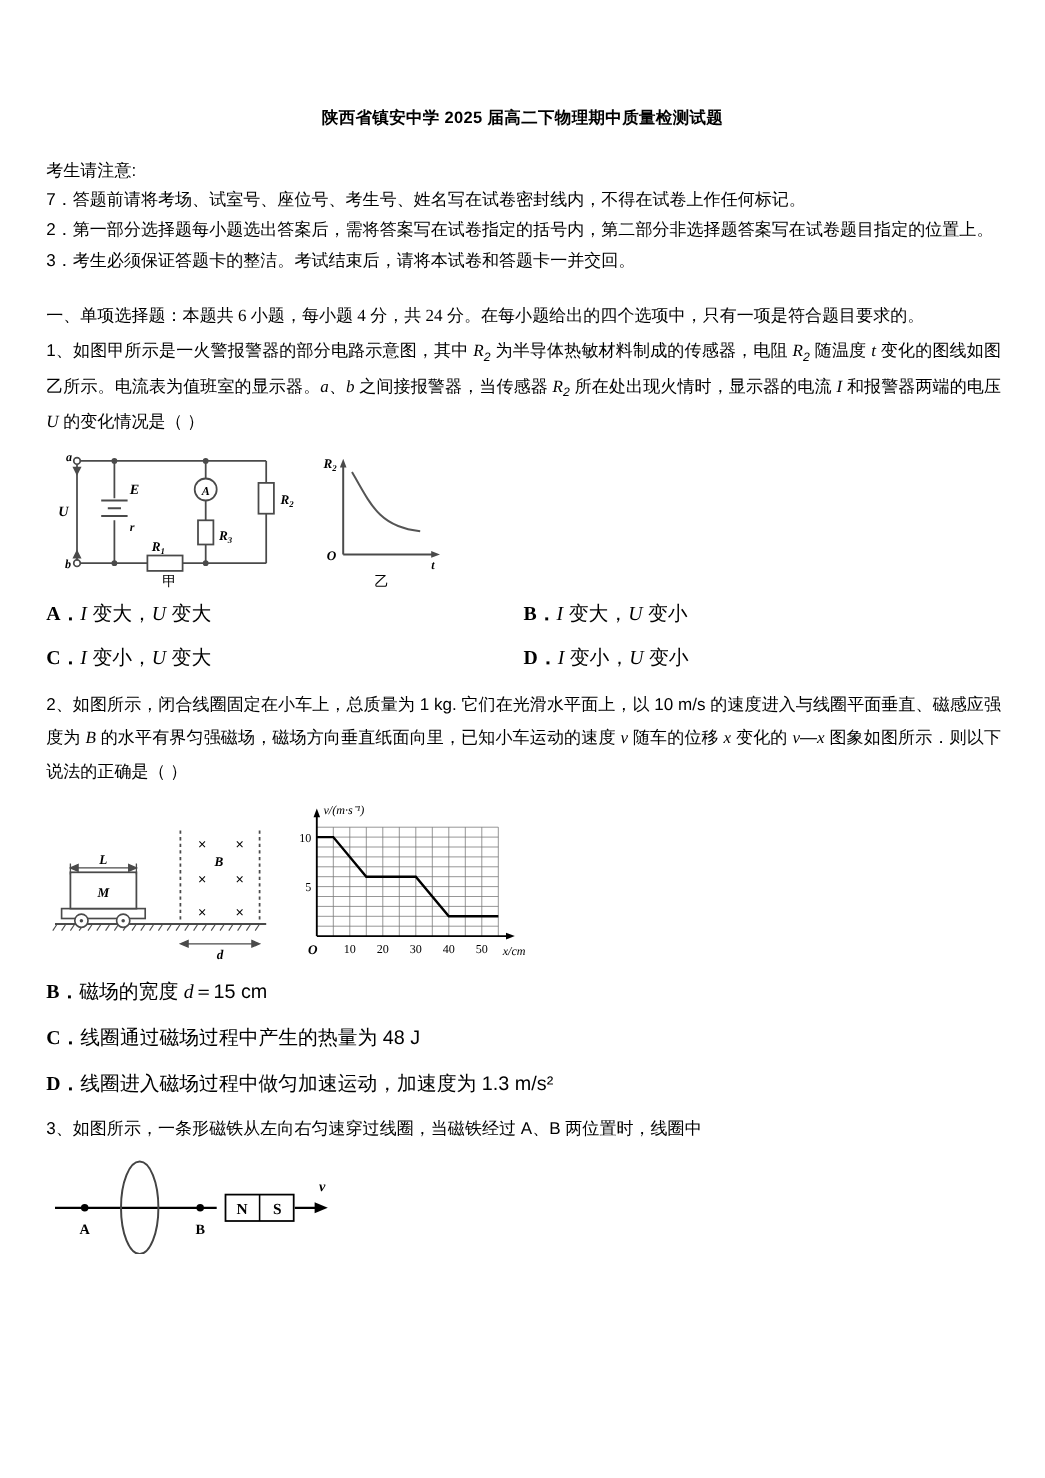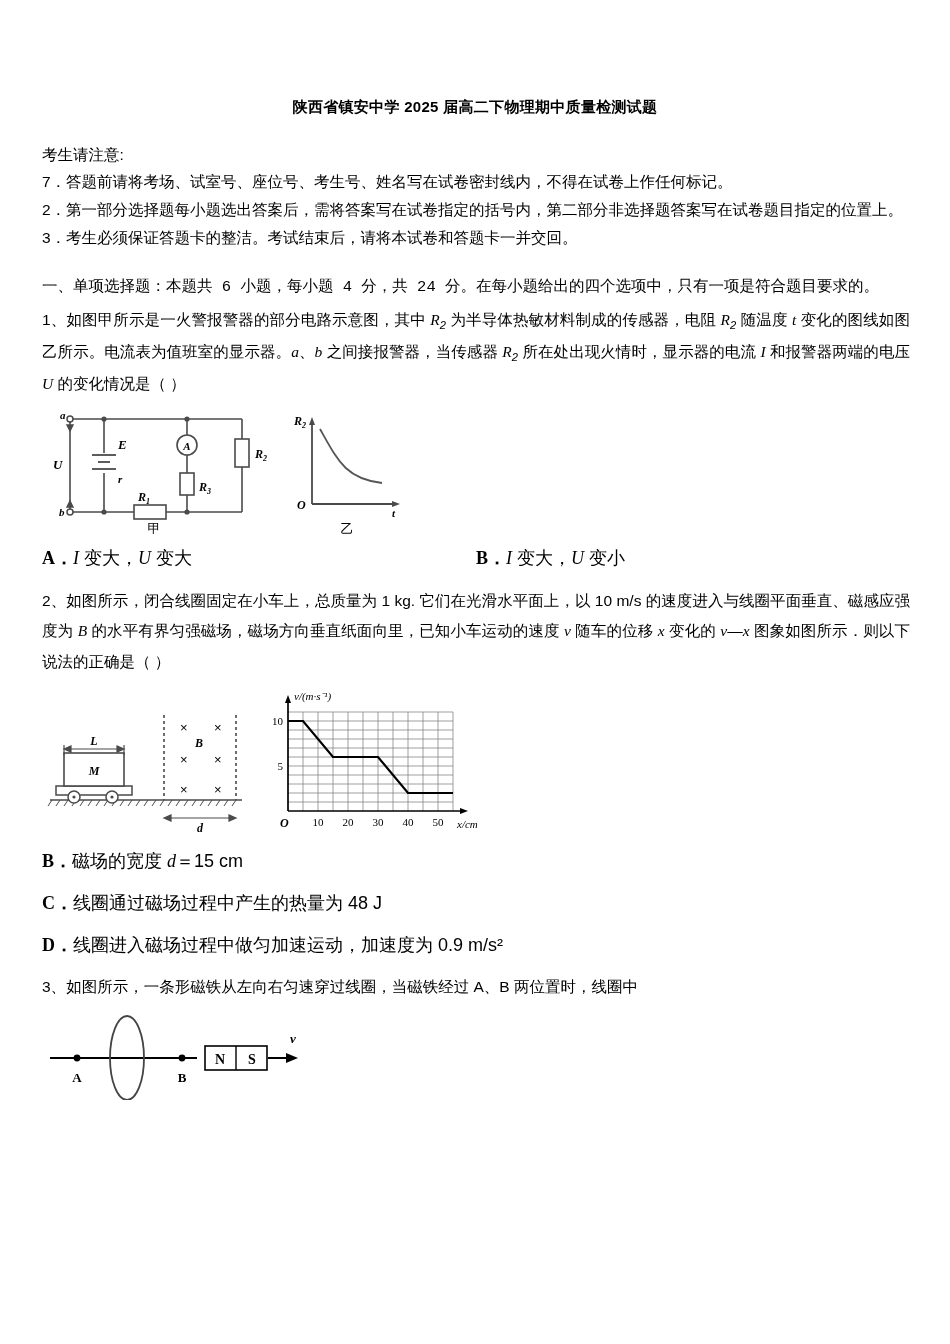--- a/index.html
+++ b/index.html
@@ -43,21 +43,21 @@
     font-size: 15.5px;
     line-height: 1.55;
     margin-top: 4px;
     text-align: justify;
     font-family: "Liberation Sans", "DejaVu Sans", sans-serif;
   }
   .section-head {
     font-size: 15.5px;
     margin-top: 26px;
     line-height: 1.5;
-    font-family: Liberation Mono, monospace;
+    font-family: Liberation Serif, serif;
   }
   .q-text {
     font-size: 15.5px;
     line-height: 1.95;
     text-align: justify;
     font-family: "Liberation Sans", "DejaVu Sans", sans-serif;
   }
   .q-text.tight { line-height: 1.6; }
   .q-block { margin-top: 6px; }
   .q-block.spaced { margin-top: 18px; }
@@ -164,20 +164,24 @@
           <text x="255" y="100" font-size="12" font-style="italic" font-weight="bold" fill="#000" font-family="Liberation Serif, serif">O</text>
           <text x="350" y="108" font-size="11" font-style="italic" font-weight="bold" fill="#000" font-family="Liberation Serif, serif">t</text>
           <text x="305" y="124" font-size="13" text-anchor="middle" fill="#000" font-family="Liberation Sans, sans-serif">乙</text>
         </svg>
       </div>
 
       <div class="opts">
         <div class="opt-row">
           <div class="opt-col"><span class="opt-lbl">A．</span><span><i>I</i> 变大，<i>U</i> 变大</span></div>
           <div class="opt-col"><span class="opt-lbl">B．</span><span><i>I</i> 变大，<i>U</i> 变小</span></div>
+        </div>
+        <div class="opt-row">
+          <div class="opt-col"><span class="opt-lbl">C．</span><span><i>I</i> 变小，<i>U</i> 变大</span></div>
+          <div class="opt-col"><span class="opt-lbl">D．</span><span><i>I</i> 变小，<i>U</i> 变小</span></div>
         </div>
       </div>
     </div>
 
     <div class="q-block">
       <div class="q-text"><span>2、</span>如图所示，闭合线圈固定在小车上，总质量为 1 kg. 它们在光滑水平面上，以 10 m/s 的速度进入与线圈平面垂直、磁感应强度为 <i>B</i> 的水平有界匀强磁场，磁场方向垂直纸面向里，已知小车运动的速度 <i>v</i> 随车的位移 <i>x</i> 变化的 <i>v</i>—<i>x</i> 图象如图所示．则以下说法的正确是（     ）</div>
 
       <div class="fig">
         <svg width="440" height="150" viewBox="0 0 440 150">
 
@@ -293,21 +297,21 @@
 
           <text x="252" y="13" font-size="11" fill="#000" font-family="Liberation Serif, serif" font-style="italic">v/(m·s⁻¹)</text>
           <text x="415" y="141" font-size="11" fill="#000" font-family="Liberation Serif, serif" font-style="italic">x/cm</text>
           <text x="238" y="140" font-size="12" font-style="italic" font-weight="bold" fill="#000" font-family="Liberation Serif, serif">O</text>
         </svg>
       </div>
 
       <div class="opts">
         <div class="opt-single"><span class="opt-lbl">B．</span><span>磁场的宽度 <i>d</i>＝15 cm</span></div>
         <div class="opt-single"><span class="opt-lbl">C．</span><span>线圈通过磁场过程中产生的热量为 48 J</span></div>
-        <div class="opt-single"><span class="opt-lbl">D．</span><span>线圈进入磁场过程中做匀加速运动，加速度为 0.9 m/s²</span></div>
+        <div class="opt-single"><span class="opt-lbl">D．</span><span>线圈进入磁场过程中做匀加速运动，加速度为 1.3 m/s²</span></div>
       </div>
     </div>
 
     <div class="q-block spaced">
       <div class="q-text tight"><span>3、</span><span>如图所示，一条形磁铁从左向右匀速穿过线圈，当磁铁经过 A、B 两位置时，线圈中</span></div>
 
       <div class="fig">
         <svg width="300" height="90" viewBox="0 0 300 90">
 
           <line x1="8" y1="48" x2="155" y2="48" stroke="#000000" stroke-width="2"></line>

